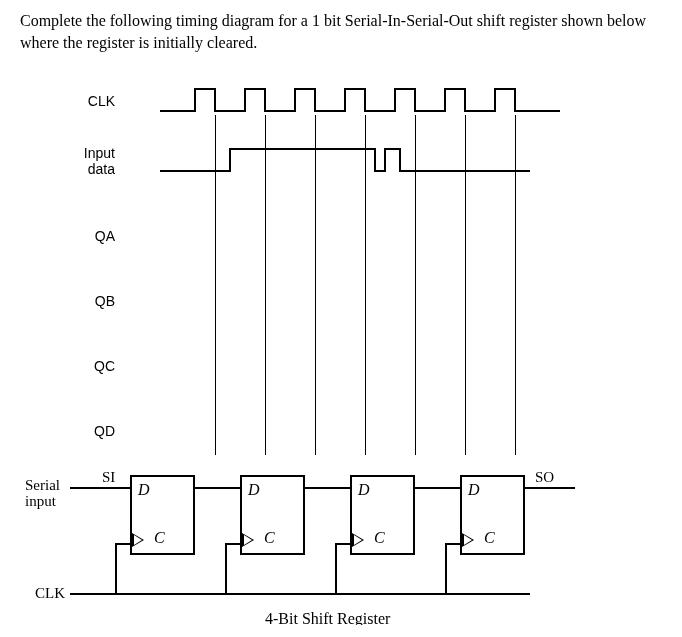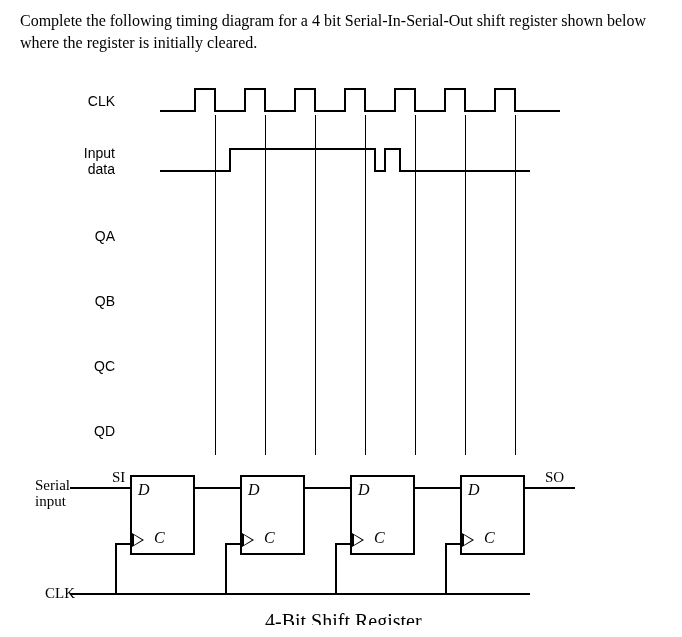--- a/index.html
+++ b/index.html
@@ -106,33 +106,32 @@
   }
   .wire-v {
     position: absolute;
     width: 2px;
     background: #000;
   }
   .sig-label {
     position: absolute;
     font-family: 'Times New Roman', serif;
     font-size: 15px;
-    margin-left: 10px;
   }
   .italic { }
   .caption {
     position: absolute;
     font-family: 'Times New Roman', serif;
-    font-size: 20px;
+    font-size: 16px;
   }
 </style>
 </head>
 <body>
 
-<p class="prompt">Complete the following timing diagram for a 4 bit Serial-In-Serial-Out shift register shown below where the register is initially cleared.</p>
+<p class="prompt">Complete the following timing diagram for a 1 bit Serial-In-Serial-Out shift register shown below where the register is initially cleared.</p>
 
 <div class="timing-area">
 
   <div id="vlines">
       <div class="vline" style="left: 95px;"></div>
       <div class="vline" style="left: 145px;"></div>
       <div class="vline" style="left: 195px;"></div>
       <div class="vline" style="left: 245px;"></div>
       <div class="vline" style="left: 295px;"></div>
       <div class="vline" style="left: 345px;"></div>

